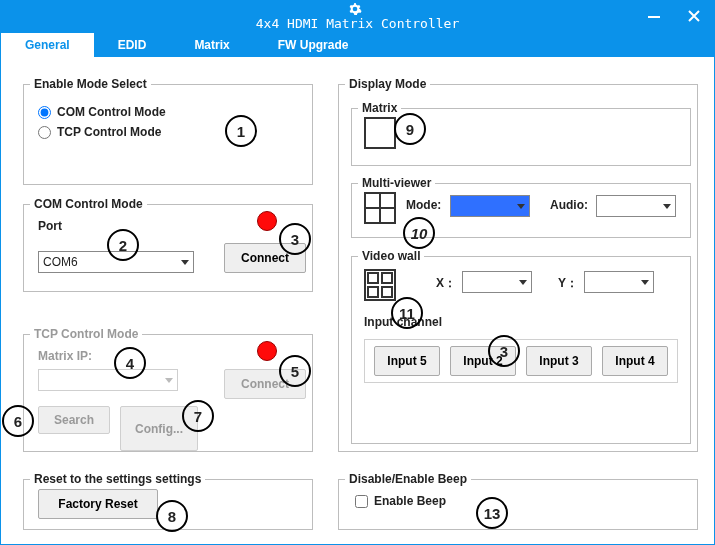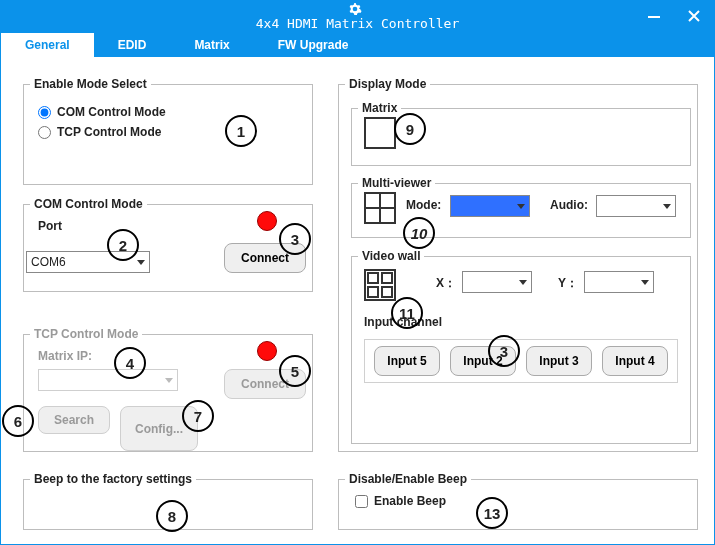--- a/index.html
+++ b/index.html
@@ -8,21 +8,21 @@
   .titlebar .gear{width:16px;height:16px;margin-right:6px;display:flex;align-items:center;justify-content:center;}
   .winbtns{position:absolute;right:0;top:0;height:30px;display:flex;}
   .winbtn{width:40px;height:30px;display:flex;align-items:center;justify-content:center;color:#fff;cursor:pointer;font-family:Arial;}
   .tabs{height:26px;background:#0b92ea;display:flex;align-items:flex-end;}
   .tab{padding:5px 24px;color:#fff;cursor:pointer;font-weight:bold;}
   .tab.active{background:#fff;color:#0b92ea;}
   .body{position:absolute;top:56px;left:0;right:0;bottom:0;}
   .fieldset{position:absolute;border:1px solid #bdbdbd;font-size:12px;padding:0;box-sizing:border-box;}
   .fieldset > legend{padding:0 4px;margin-left:6px;font-weight:bold;}
   .fieldset.disabled > legend,.fieldset.disabled label,.fieldset.disabled .lbl{color:#9a9a9a;}
-  .btn{background:#efefef;border:1px solid #aaa;border-radius:8px;padding:5px 10px;cursor:pointer;font-family:inherit;font-size:12px;font-weight:bold;display:inline-flex;align-items:center;justify-content:center;}
+  .btn{background:#efefef;border:1px solid #aaa;border-radius:2px;padding:5px 10px;cursor:pointer;font-family:inherit;font-size:12px;font-weight:bold;display:inline-flex;align-items:center;justify-content:center;}
   .btn[data-disabled="true"]{color:#9a9a9a;border-color:#cfcfcf;}
   .select{background:#fff;border:1px solid #888;height:22px;box-sizing:border-box;display:flex;align-items:center;justify-content:space-between;padding:0 4px;cursor:pointer;}
   .select .arrow{border-left:4px solid transparent;border-right:4px solid transparent;border-top:5px solid #333;margin-left:4px;}
   .select.disabled{border-color:#cfcfcf;color:#9a9a9a;}
   .select.active{background:#2f70ff;color:#fff;}
   .status-dot{width:18px;height:18px;border-radius:50%;background:#ff0a0a;border:1px solid #900;}
   .radio{display:flex;align-items:center;margin:6px 0;font-weight:bold;}
   .radio input{margin:0 6px 0 0;}
   .iconbox{border:2px solid #333;background:#fff;display:inline-block;position:relative;}
   .callout{position:absolute;width:28px;height:28px;border:2px solid #000;border-radius:50%;display:flex;align-items:center;justify-content:center;font-weight:bold;font-size:15px;background:transparent;z-index:5;pointer-events:none;}
@@ -75,21 +75,21 @@
             <input type="radio" name="cm" style="">
             <span>TCP Control Mode</span>
           </label>
       </div>
     </fieldset>
 
     <fieldset class="fieldset" style="left:20px;top:140px;width:290px;height:95px;">
       <legend>COM Control Mode</legend>
       <div style="position:relative;height:100%;">
         <div class="lbl" style="position:absolute;left:14px;top:8px;">Port</div>
-        <div class="select" style="position:absolute;left:2px;top:40px;width:124px;gap:8px;">
+        <div class="select" style="position:absolute;left:14px;top:40px;width:156px;gap:8px;">
           <span>COM6</span>
             <span class="arrow"></span>
         </div>
         <div class="status-dot" style="position:absolute;left:233px;top:0px;"></div>
         <button class="btn" style="position:absolute;left:200px;top:32px;width:82px;height:30px;">Connect</button>
       </div>
     </fieldset>
 
     <fieldset class="fieldset disabled" style="left:20px;top:270px;width:290px;height:125px;">
       <legend>TCP Control Mode</legend>
@@ -100,21 +100,24 @@
             <span class="arrow" style="border-top-color:#bbb;"></span>
         </div>
         <div class="status-dot" style="position:absolute;left:233px;top:0px;"></div>
         <button class="btn" data-disabled="true" style="position:absolute;left:200px;top:28px;width:82px;height:30px;">Connect</button>
         <button class="btn" data-disabled="true" style="position:absolute;left:14px;top:65px;width:72px;height:28px;">Search</button>
         <button class="btn" data-disabled="true" style="position:absolute;left:96px;top:65px;width:78px;height:45px;">Config...</button>
       </div>
     </fieldset>
 
     <fieldset class="fieldset" style="left:20px;top:415px;width:290px;height:58px;">
-      <legend>Beep to the factory settings</legend>
+      <legend>Reset to the settings settings</legend>
+      <div style="padding:3px 14px;">
+        <button class="btn" style="height:30px;width:120px;">Factory Reset</button>
+      </div>
     </fieldset>
 
     <fieldset class="fieldset" style="left:335px;top:20px;width:360px;height:375px;">
       <legend>Display Mode</legend>
 
       <fieldset class="fieldset" style="left:10px;top:10px;width:340px;height:65px;">
         <legend>Matrix</legend>
         <div style="padding:2px 12px;">
           <span class="iconbox" style="width:28px;height:28px;"></span>
         </div>

